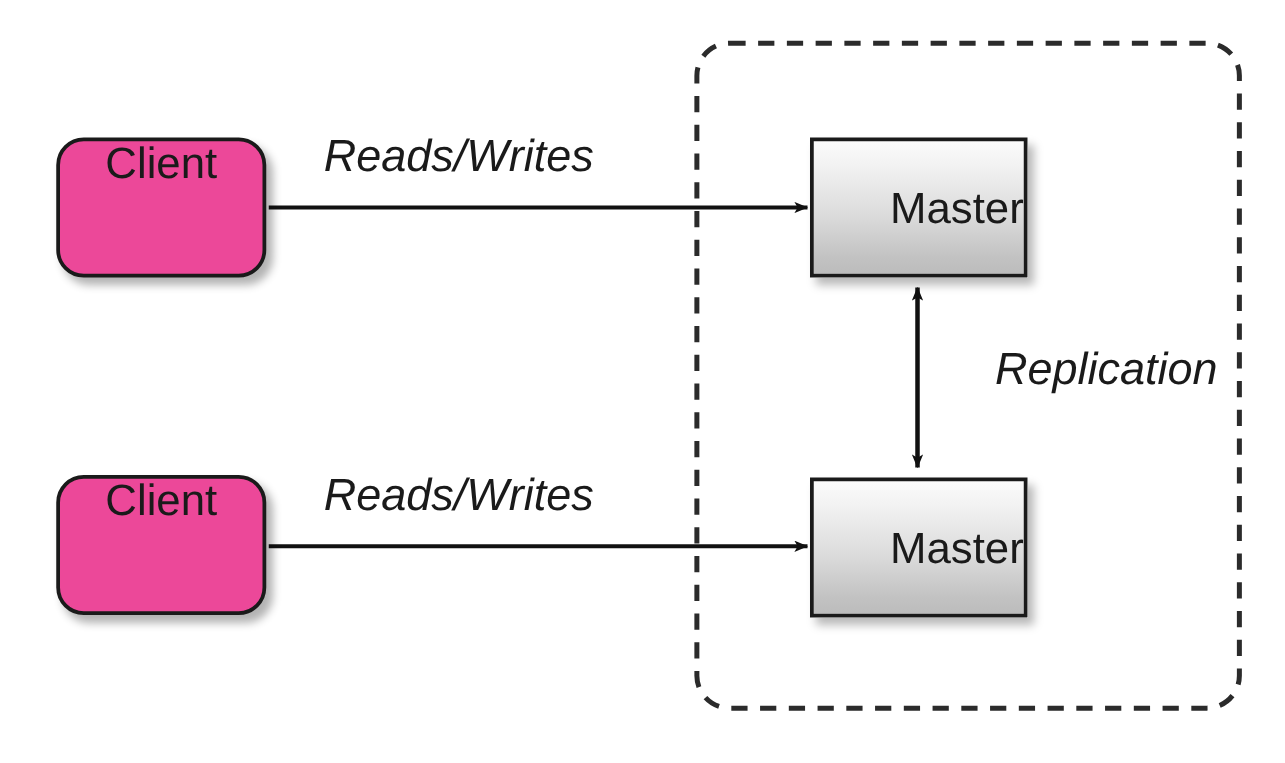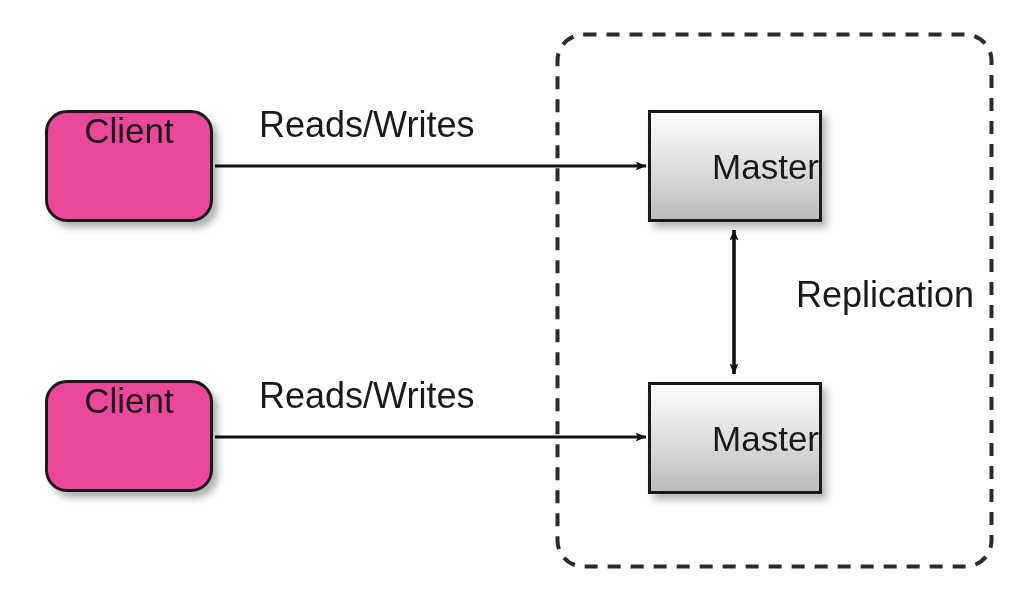--- a/index.html
+++ b/index.html
@@ -82,20 +82,21 @@
     pointer-events: none;
   }
 
   
   .edge-label {
     position: absolute;
     font-size: 36px;
     color: #1a1a1a;
     white-space: nowrap;
     line-height: 1;
+    font-style: italic;
   }
   #label-rw-top    { left: 259px; top: 107px; }
   #label-rw-bottom { left: 259px; top: 378px; }
   #label-replication { left: 796px; top: 277px; }
 </style>
 </head>
 <body>
 
 <div id="canvas">
 

